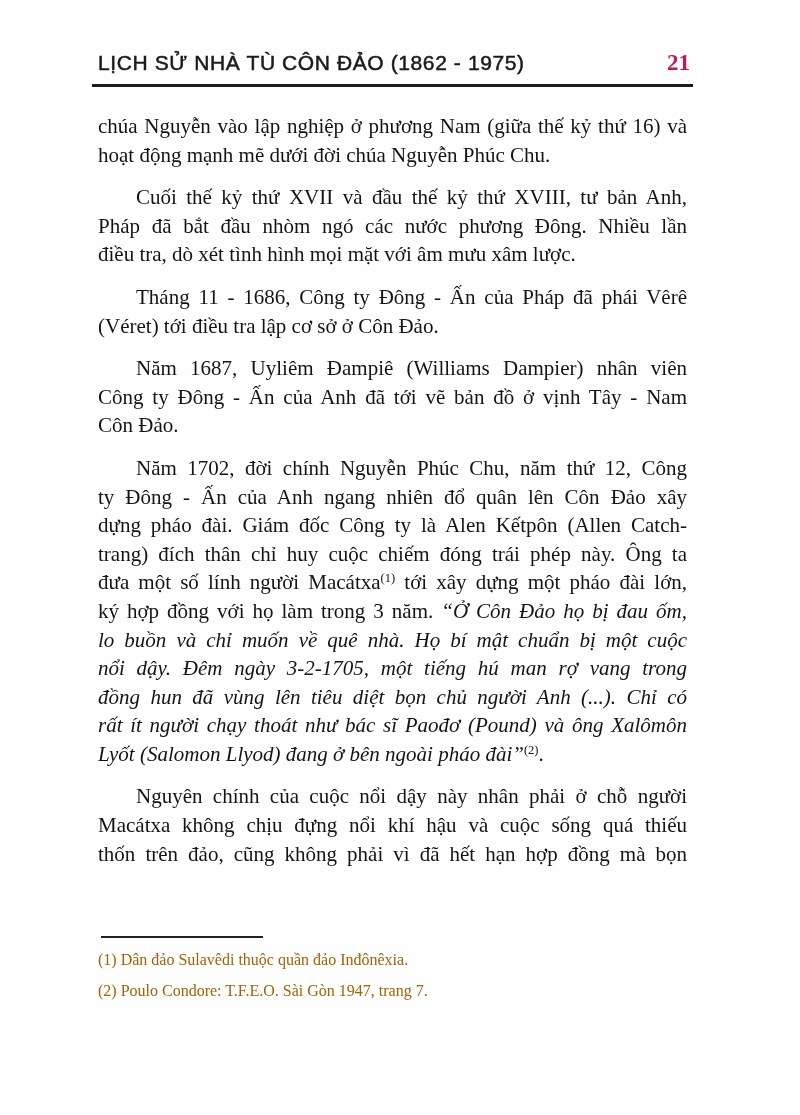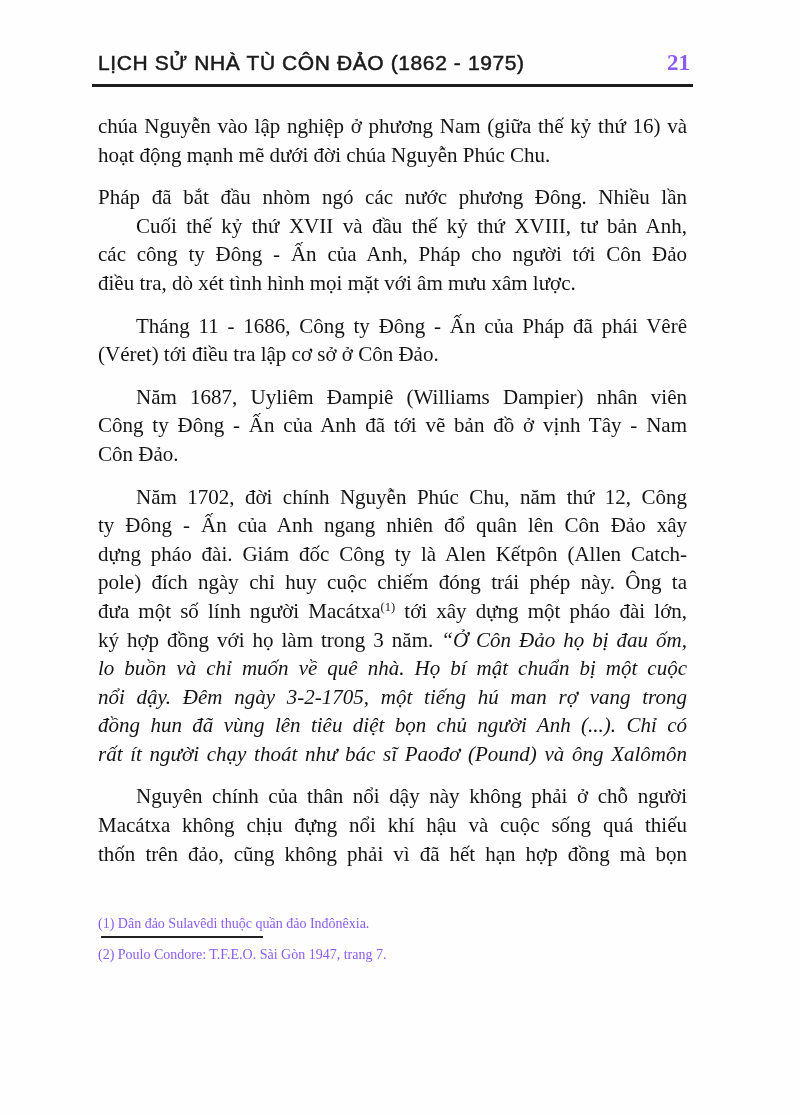--- a/index.html
+++ b/index.html
@@ -26,21 +26,21 @@
     font-size:21px;
     letter-spacing:0.6px;
     color:#1a1a1a;
     -webkit-text-stroke:0.5px #1a1a1a;
     white-space:nowrap;
   }
   .page-number {
     font-family:"Liberation Serif", serif;
     font-weight:bold;
     font-size:23px;
-    color:#8b5cf6;
+    color:#be185d;
   }
   .header-rule {
     position:absolute;
     left:92px; top:84px;
     width:601px; height:3px;
     background:#1c1c1c;
   }
   .page-body {
     position:absolute;
     left:98px; top:112px;
@@ -63,71 +63,71 @@
     line-height:0;
   }
   .fn-rule {
     position:absolute;
     left:101px; top:936px;
     width:162px; height:2px;
     background:#222;
   }
   .footnotes {
     position:absolute;
-    left:98px; top:908px;
+    left:98px; top:944px;
     width:593px;
-    font-size:14px;
-    color:#8b5cf6;
+    font-size:16px;
+    color:#a16207;
   }
   .fn-line { line-height:31px; }
 </style>
 </head>
 <body>
 
 <div class="page">
   <div class="header-row">
     <span class="header-title">LỊCH SỬ NHÀ TÙ CÔN ĐẢO (1862 - 1975)</span>
     <span class="page-number">21</span>
   </div>
   <div class="header-rule"></div>
 
   <div class="page-body">
       <div class="para">
         <div class="line"><span>chúa Nguyễn vào lập nghiệp ở phương Nam (giữa thế kỷ thứ 16) và</span></div>
         <div class="line end"><span>hoạt động mạnh mẽ dưới đời chúa Nguyễn Phúc Chu.</span></div>
       </div>
       <div class="para">
+        <div class="line ind"><span>Cuối thế kỷ thứ XVII và đầu thế kỷ thứ XVIII, tư bản Anh,</span></div>
         <div class="line"><span>Pháp đã bắt đầu nhòm ngó các nước phương Đông. Nhiều lần</span></div>
-        <div class="line ind"><span>Cuối thế kỷ thứ XVII và đầu thế kỷ thứ XVIII, tư bản Anh,</span></div>
-        <div class="line"><span>các công ty Đông - Ấn của Anh, Pháp cho người tới Côn Đảo</span></div>
         <div class="line end"><span>điều tra, dò xét tình hình mọi mặt với âm mưu xâm lược.</span></div>
       </div>
       <div class="para">
         <div class="line ind"><span>Tháng 11 - 1686, Công ty Đông - Ấn của Pháp đã phái Vêrê</span></div>
         <div class="line end"><span>(Véret) tới điều tra lập cơ sở ở Côn Đảo.</span></div>
       </div>
       <div class="para">
         <div class="line ind"><span>Năm 1687, Uyliêm Đampiê (Williams Dampier) nhân viên</span></div>
         <div class="line"><span>Công ty Đông - Ấn của Anh đã tới vẽ bản đồ ở vịnh Tây - Nam</span></div>
         <div class="line end"><span>Côn Đảo.</span></div>
       </div>
       <div class="para">
         <div class="line ind"><span>Năm 1702, đời chính Nguyễn Phúc Chu, năm thứ 12, Công</span></div>
         <div class="line"><span>ty Đông - Ấn của Anh ngang nhiên đổ quân lên Côn Đảo xây</span></div>
         <div class="line"><span>dựng pháo đài. Giám đốc Công ty là Alen Kếtpôn (Allen Catch-</span></div>
-        <div class="line"><span>pole) đích ngày chỉ huy cuộc chiếm đóng trái phép này. Ông ta</span></div>
+        <div class="line"><span>trang) đích thân chỉ huy cuộc chiếm đóng trái phép này. Ông ta</span></div>
         <div class="line"><span>đưa một số lính người Macátxa</span><span class="sup">(1)</span><span> tới xây dựng một pháo đài lớn,</span></div>
         <div class="line"><span>ký hợp đồng với họ làm trong 3 năm. </span><span class="it">“Ở Côn Đảo họ bị đau ốm,</span></div>
         <div class="line"><span class="it">lo buồn và chỉ muốn về quê nhà. Họ bí mật chuẩn bị một cuộc</span></div>
         <div class="line"><span class="it">nổi dậy. Đêm ngày 3-2-1705, một tiếng hú man rợ vang trong</span></div>
         <div class="line"><span class="it">đồng hun đã vùng lên tiêu diệt bọn chủ người Anh (...). Chỉ có</span></div>
         <div class="line"><span class="it">rất ít người chạy thoát như bác sĩ Paođơ (Pound) và ông Xalômôn</span></div>
+        <div class="line end"><span class="it">Lyốt (Salomon Llyod) đang ở bên ngoài pháo đài”</span><span class="sup">(2)</span><span>.</span></div>
       </div>
       <div class="para">
-        <div class="line ind"><span>Nguyên chính của thân nổi dậy này không phải ở chỗ người</span></div>
+        <div class="line ind"><span>Nguyên chính của cuộc nổi dậy này nhân phải ở chỗ người</span></div>
         <div class="line"><span>Macátxa không chịu đựng nổi khí hậu và cuộc sống quá thiếu</span></div>
         <div class="line"><span>thốn trên đảo, cũng không phải vì đã hết hạn hợp đồng mà bọn</span></div>
       </div>
     </div>
 
   <div class="fn-rule"></div>
   <div class="footnotes">
       <div class="fn-line">(1) Dân đảo Sulavêdi thuộc quần đảo Inđônêxia.</div>
       <div class="fn-line">(2) Poulo Condore: T.F.E.O. Sài Gòn 1947, trang 7.</div>
     </div>

